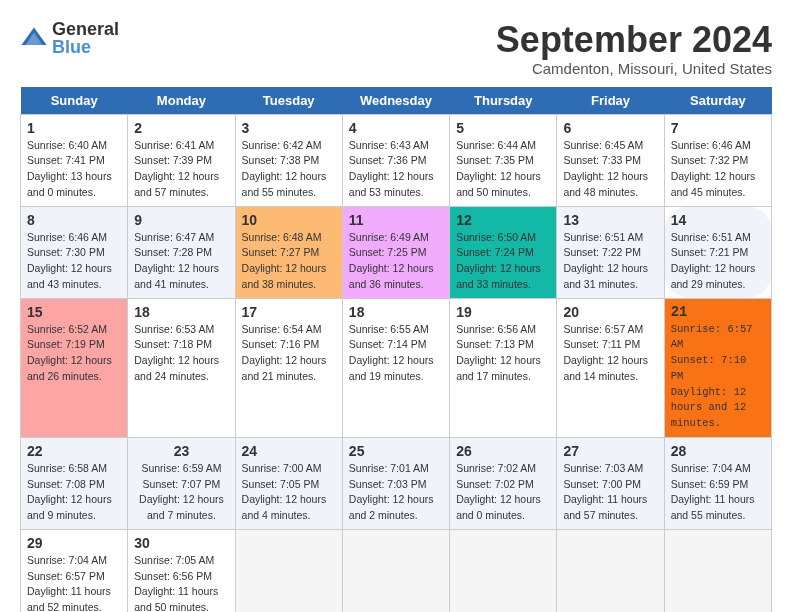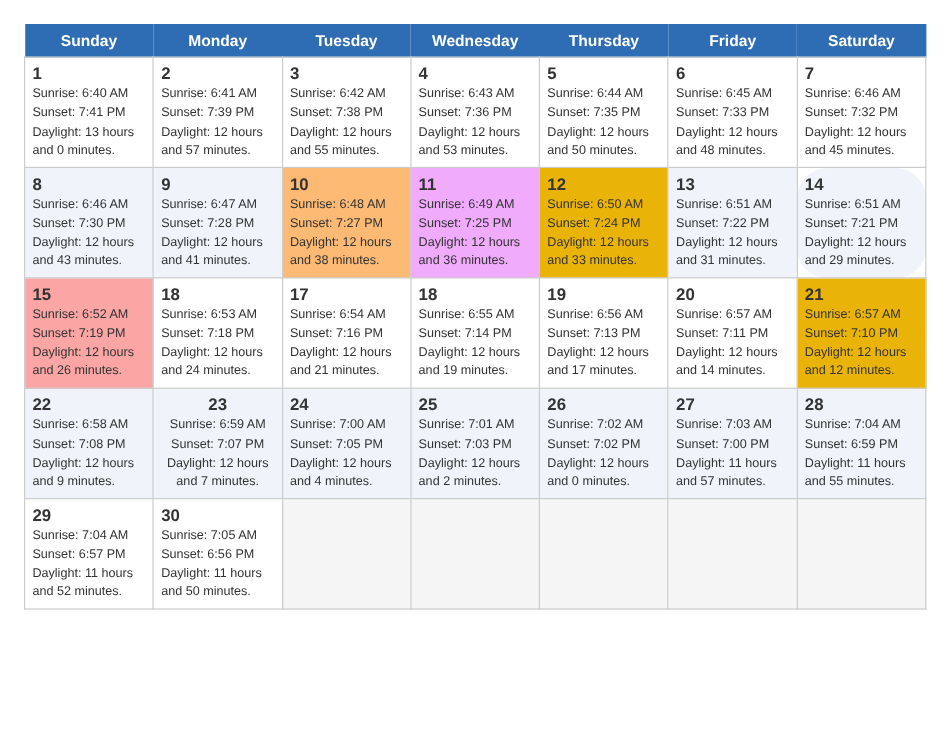--- a/index.html
+++ b/index.html
@@ -97,20 +97,38 @@
     tbody tr:nth-child(2) td:not(.empty),
     tbody tr:nth-child(4) td:not(.empty),
     tbody tr:nth-child(6) td:not(.empty) {
       background: #f0f4fa;
     }
   </style>
 </head>
 <body>
 
 <div>
+  <div class="header-section">
+    <div class="logo">
+      <svg class="logo-icon" viewBox="0 0 40 40">
+        <polygon points="20,5 38,30 2,30" fill="#2e6db4"></polygon>
+        <polygon points="20,12 32,30 8,30" fill="white" opacity="0.3"></polygon>
+      </svg>
+      <div>
+        <div style="display:flex; flex-direction:column; line-height:1.1">
+          <span class="logo-text-general">General</span>
+          <span class="logo-text-blue">Blue</span>
+        </div>
+      </div>
+    </div>
+    <div class="title-section">
+      <div class="month-title">September 2024</div>
+      <div class="location-title">Camdenton, Missouri, United States</div>
+    </div>
+  </div>
 
   <table>
     <thead>
       <tr>
         <th>Sunday</th>
         <th>Monday</th>
         <th>Tuesday</th>
         <th>Wednesday</th>
         <th>Thursday</th>
         <th>Friday</th>
@@ -202,21 +220,21 @@
         </div>
       </td>
           <td style="background: #f0abfc; margin-left: 20px;">
         <div class="day-number">11</div>
         <div class="day-info">
           Sunrise: 6:49 AM<br>
           Sunset: 7:25 PM<br>
           Daylight: 12 hours and 36 minutes.
         </div>
       </td>
-          <td style="background: #eab308;">
+          <td style="background: #14b8a6;">
         <div class="day-number">12</div>
         <div class="day-info">
           Sunrise: 6:50 AM<br>
           Sunset: 7:24 PM<br>
           Daylight: 12 hours and 33 minutes.
         </div>
       </td>
           <td style="background: rgb(240, 244, 250);">
         <div class="day-number">13</div>
         <div class="day-info">
@@ -276,21 +294,21 @@
         </div>
       </td>
           <td style="background: rgb(255, 255, 255);">
         <div class="day-number">20</div>
         <div class="day-info">
           Sunrise: 6:57 AM<br>
           Sunset: 7:11 PM<br>
           Daylight: 12 hours and 14 minutes.
         </div>
       </td>
-          <td style="background: #eab308;">
+          <td style="background: #f97316; font-family: Liberation Mono, monospace;">
         <div class="day-number">21</div>
         <div class="day-info">
           Sunrise: 6:57 AM<br>
           Sunset: 7:10 PM<br>
           Daylight: 12 hours and 12 minutes.
         </div>
       </td>
         </tr>
         <tr>
           <td style="background: rgb(240, 244, 250);">

